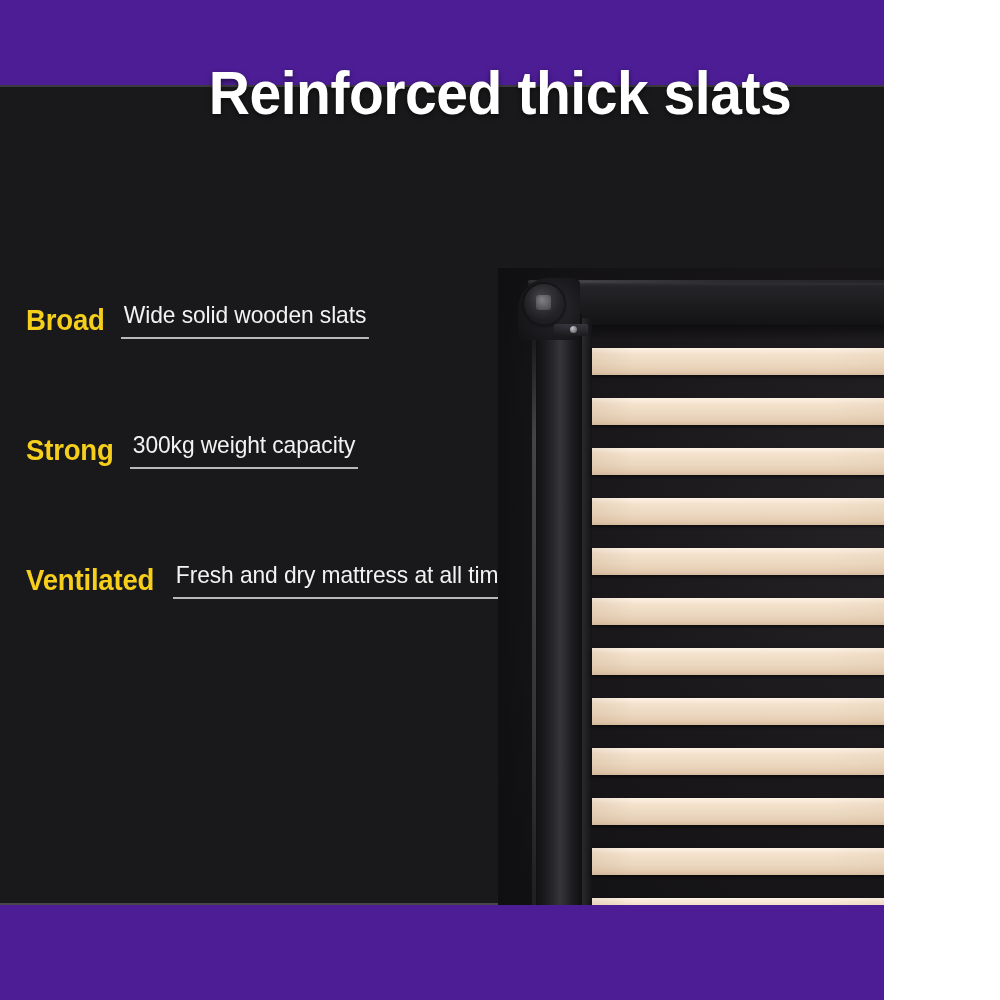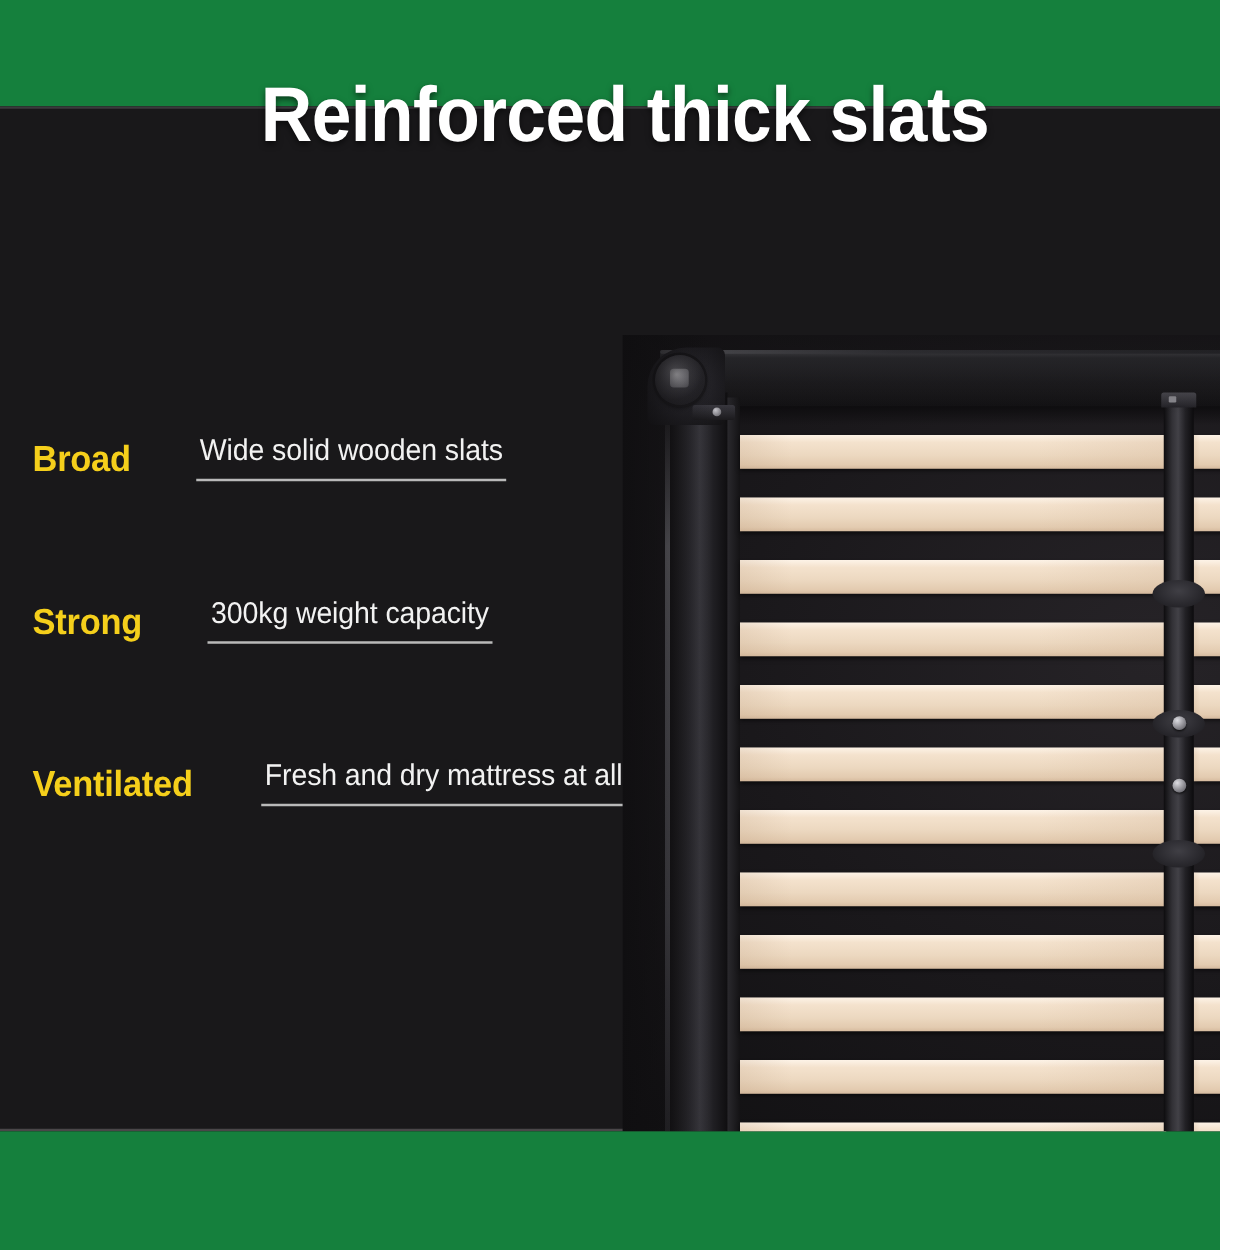--- a/index.html
+++ b/index.html
@@ -3,23 +3,23 @@
 <meta charset="utf-8">
 <title>Reinforced thick slats</title>
 <style>
   html, body {
     margin: 0;
     padding: 0;
     background: #ffffff;
   }
   #stage {
     position: relative;
-    width: 976px;
+    width: 884px;
     height: 1000px;
-    background: #15803d;
+    background: #4c1d95;
     overflow: hidden;
     font-family: "Liberation Sans", sans-serif;
     -webkit-font-smoothing: antialiased;
   }
 
   
   .panel {
     position: absolute;
     left: 0;
     top: 85px;
@@ -61,23 +61,22 @@
   
   .features {
     position: absolute;
     left: 26px;
     top: 255px;
     width: 540px;
   }
   .feature {
     position: relative;
     display: flex;
-    align-items: flex-end;
+    align-items: center;
     height: 130px;
-    gap: 36px;
   }
   .feature-key {
     color: #f5cf1b;
     font-size: 29px;
     font-weight: 700;
     letter-spacing: -0.2px;
     white-space: nowrap;
     transform: scaleX(0.95);
     transform-origin: left center;
   }

